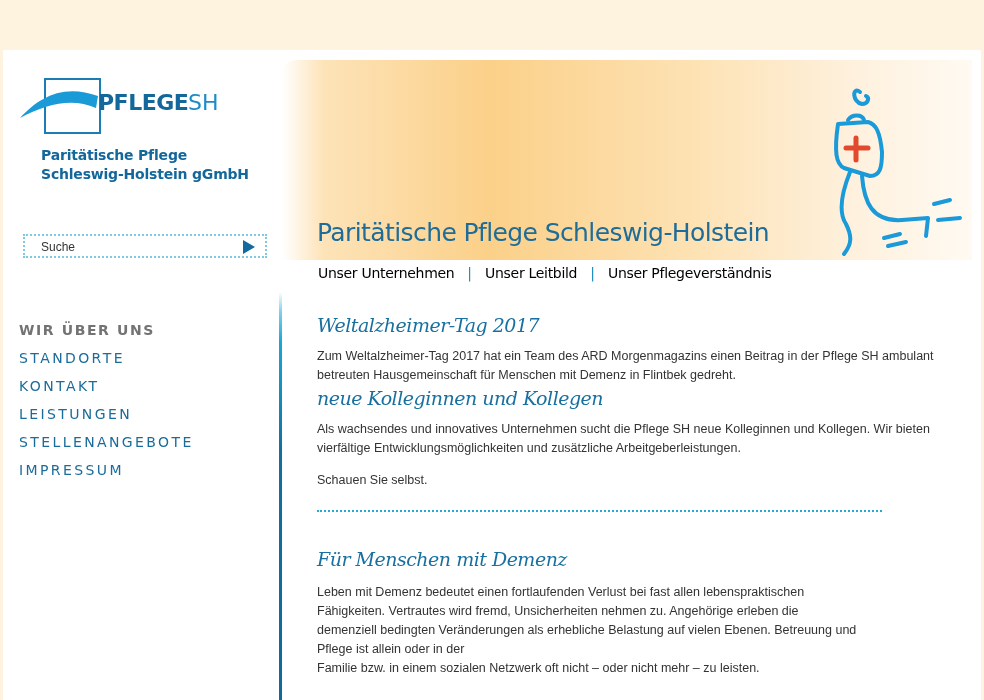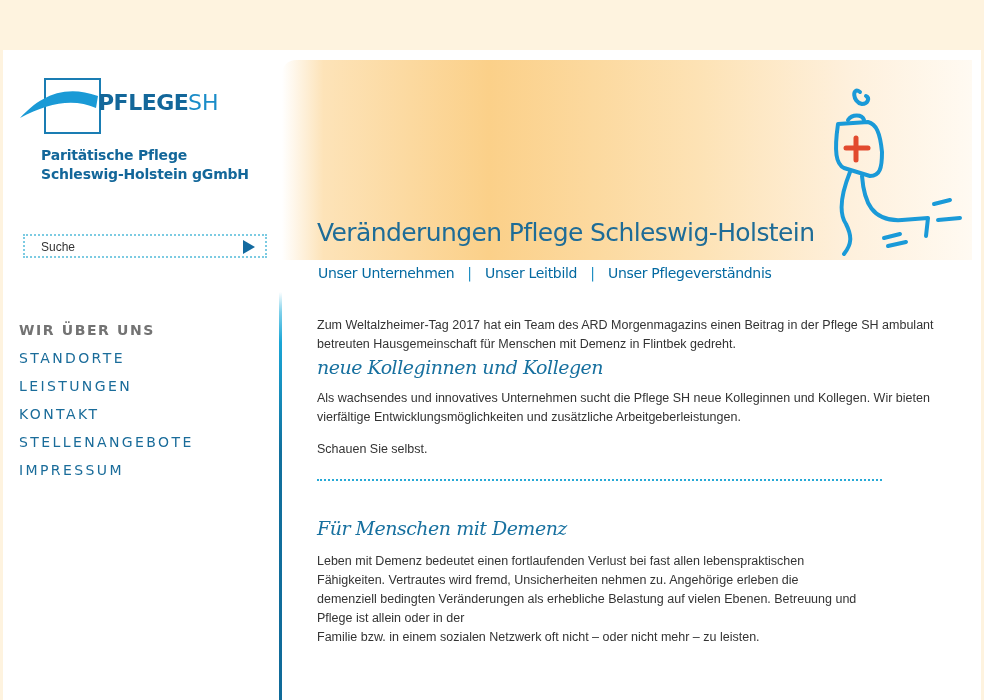--- a/index.html
+++ b/index.html
@@ -18,21 +18,21 @@
   .nav-item { display:block; color:#1a6c9a; font-family:"DejaVu Sans", sans-serif; font-size:14px; letter-spacing:2.4px; height:28px; line-height:20px; text-decoration:none; cursor:pointer; }
   .nav-item.active { color:#737373; font-weight:bold; letter-spacing:1.6px; }
   
   .vline { position:absolute; left:276px; top:242px; width:3px; height:420px; background:linear-gradient(to bottom, #ffffff 0px, #7fd0ea 20px, #1aa6d6 50px, #11709d 160px, #0f6a99 420px); }
   
   .banner { position:absolute; left:279px; top:10px; width:690px; height:200px; background:linear-gradient(90deg, #ffffff 0%, #fde3b8 6%, #fbd089 30%, #fde2b4 60%, #fef0dc 82%, #fffaf2 100%); border-radius:14px 0 0 0; overflow:hidden; }
   .banner-title { position:absolute; left:35px; top:158px; color:#1e6c97; font-family:"DejaVu Sans", sans-serif; font-size:25px; letter-spacing:-0.6px; white-space:nowrap; }
   .figure { position:absolute; left:540px; top:12px; width:150px; height:190px; }
   
   .subnav { position:absolute; left:315px; top:215px; font-family:"DejaVu Sans", sans-serif; font-size:14px; color:#1a8cc2; white-space:nowrap; }
-  .subnav a { color:#0369a1; text-decoration:none; cursor:pointer; letter-spacing:-0.3px; }
+  .subnav a { color:#000000; text-decoration:none; cursor:pointer; letter-spacing:-0.3px; }
   .subnav .sep { color:#1a8cc2; margin:0 13px; }
   
   .content { position:absolute; left:314px; top:266px; width:650px; color:#333; font-size:12.5px; line-height:19px; }
   .h { font-family:"DejaVu Serif", serif; font-style:italic; color:#17709f; font-size:19px; letter-spacing:-0.5px; margin:0; font-weight:normal; }
   .p { margin:0; }
   .dots { width:565px; height:2px; border-top:2px dotted #27a9d6; }
 </style>
 </head>
 <body>
 
@@ -52,30 +52,30 @@
   </div>
 
   <div class="search">
     <input class="search-input" type="text" placeholder="Suche" style="">
     <span class="search-btn"></span>
   </div>
 
   <nav class="nav">
     <a class="nav-item active">WIR ÜBER UNS</a>
     <a class="nav-item">STANDORTE</a>
+    <a class="nav-item">KONTAKT</a>
     <a class="nav-item">LEISTUNGEN</a>
-    <a class="nav-item">KONTAKT</a>
     <a class="nav-item">STELLENANGEBOTE</a>
     <a class="nav-item">IMPRESSUM</a>
   </nav>
 
   <div class="vline"></div>
 
   <div class="banner">
-    <div class="banner-title">Veränderungen Pflege Schleswig-Holstein</div>
+    <div class="banner-title">Paritätische Pflege Schleswig-Holstein</div>
     <svg class="figure" viewBox="0 0 150 190">
       <g fill="none" stroke="#1a9ad8" stroke-width="4" stroke-linecap="round" stroke-linejoin="round">
         <path d="M38 20 C 30 14, 30 30, 40 32 C 46 32, 48 26, 44 24"></path>
         <path d="M26 48 C 30 42, 40 42, 42 48"></path>
         <path d="M16 52 C 12 80, 14 92, 22 96 L 48 104 C 58 104, 60 96, 60 80 C 58 60, 54 52, 46 50 Z"></path>
         <path d="M28 100 C 20 120, 16 140, 24 152 C 30 164, 30 172, 22 182"></path>
         <path d="M40 104 C 42 130, 50 150, 80 148 L 106 146 L 104 164"></path>
         <path d="M112 132 L 128 128"></path>
         <path d="M116 148 L 138 146"></path>
         <path d="M62 166 L 78 162"></path>
@@ -86,20 +86,21 @@
         <path d="M34 66 L 34 88"></path>
       </g>
     </svg>
   </div>
 
   <div class="subnav">
     <a>Unser Unternehmen</a><span class="sep">|</span><a>Unser Leitbild</a><span class="sep">|</span><a>Unser Pflegeverständnis</a>
   </div>
 
   <div class="content">
+    <h2 class="h" style="margin-bottom:12px;">Weltalzheimer-Tag 2017</h2>
     <p class="p">Zum Weltalzheimer-Tag 2017 hat ein Team des ARD Morgenmagazins einen Beitrag in der Pflege SH ambulant betreuten Hausgemeinschaft für Menschen mit Demenz in Flintbek gedreht.</p>
 
     <h2 class="h" style="margin-top:4px;margin-bottom:12px;">neue Kolleginnen und Kollegen</h2>
     <p class="p">Als wachsendes und innovatives Unternehmen sucht die Pflege SH neue Kolleginnen und Kollegen. Wir bieten vierfältige Entwicklungsmöglichkeiten und zusätzliche Arbeitgeberleistungen.</p>
     <p class="p" style="margin-top:13px;">Schauen Sie selbst.</p>
 
     <div class="dots" style="margin-top:20px;margin-bottom:22px;"></div>
 
     <h2 class="h" style="margin-bottom:14px;margin-top:36px;">Für Menschen mit Demenz</h2>
     <div>

